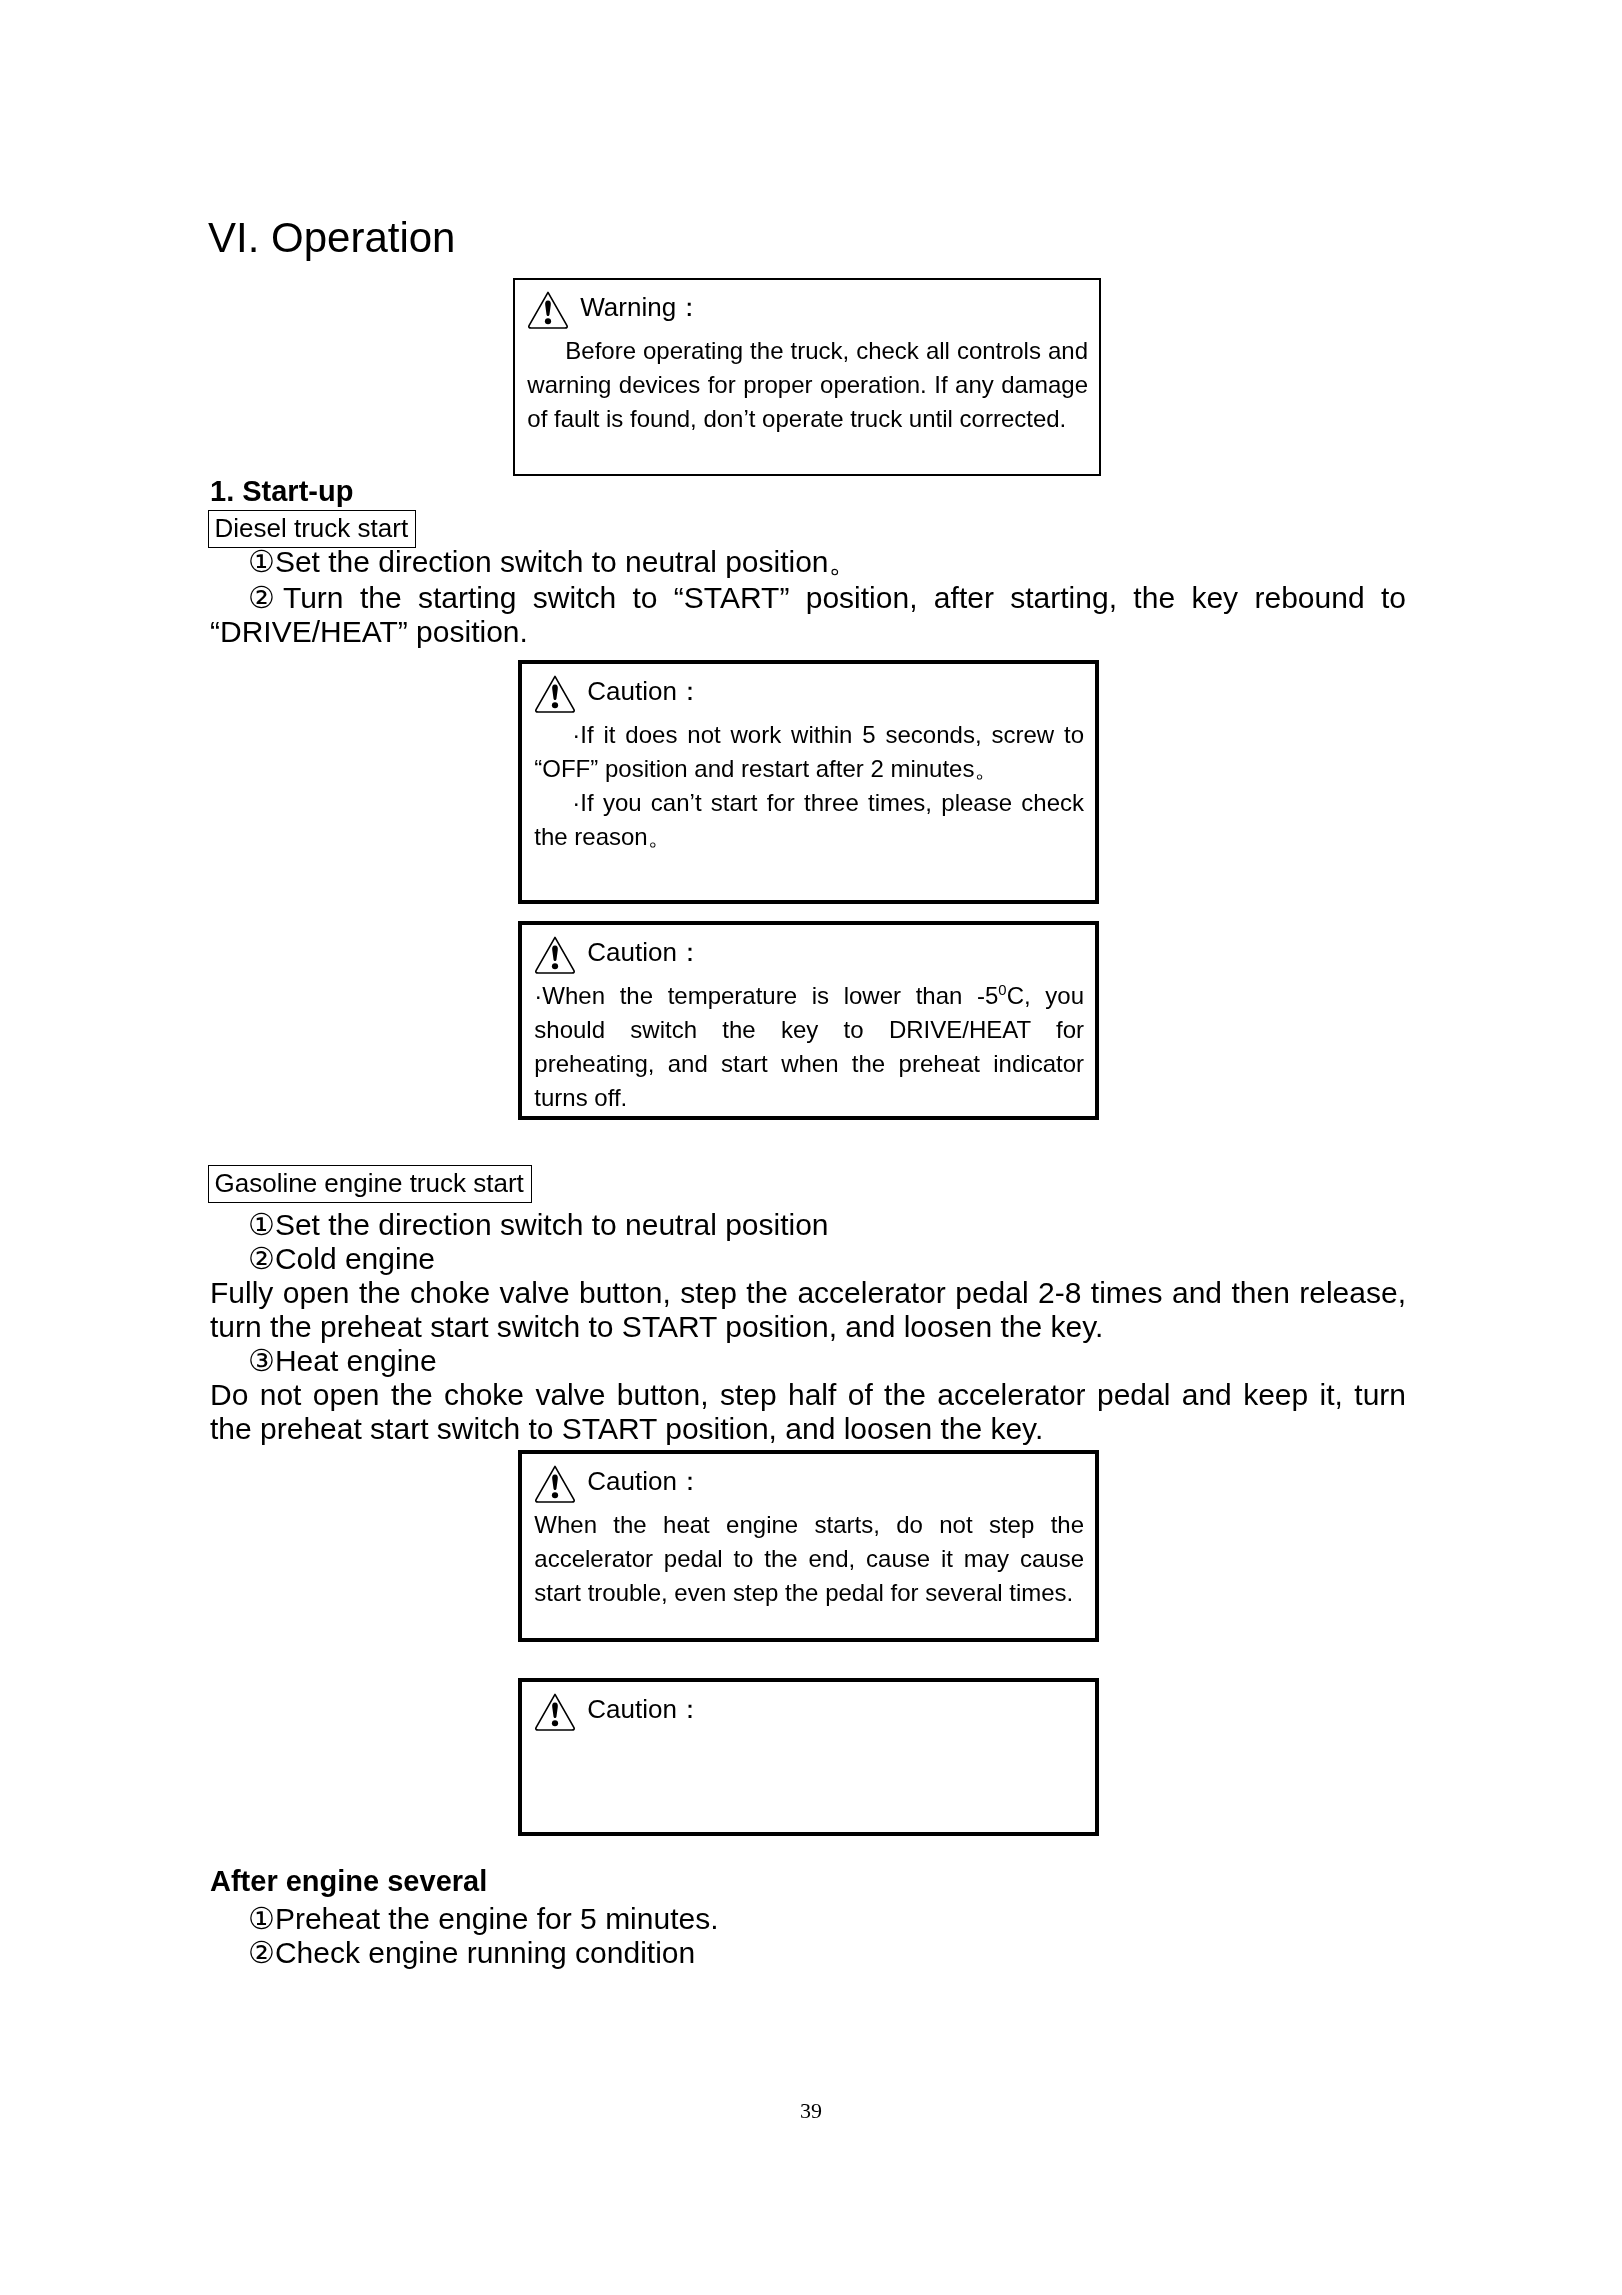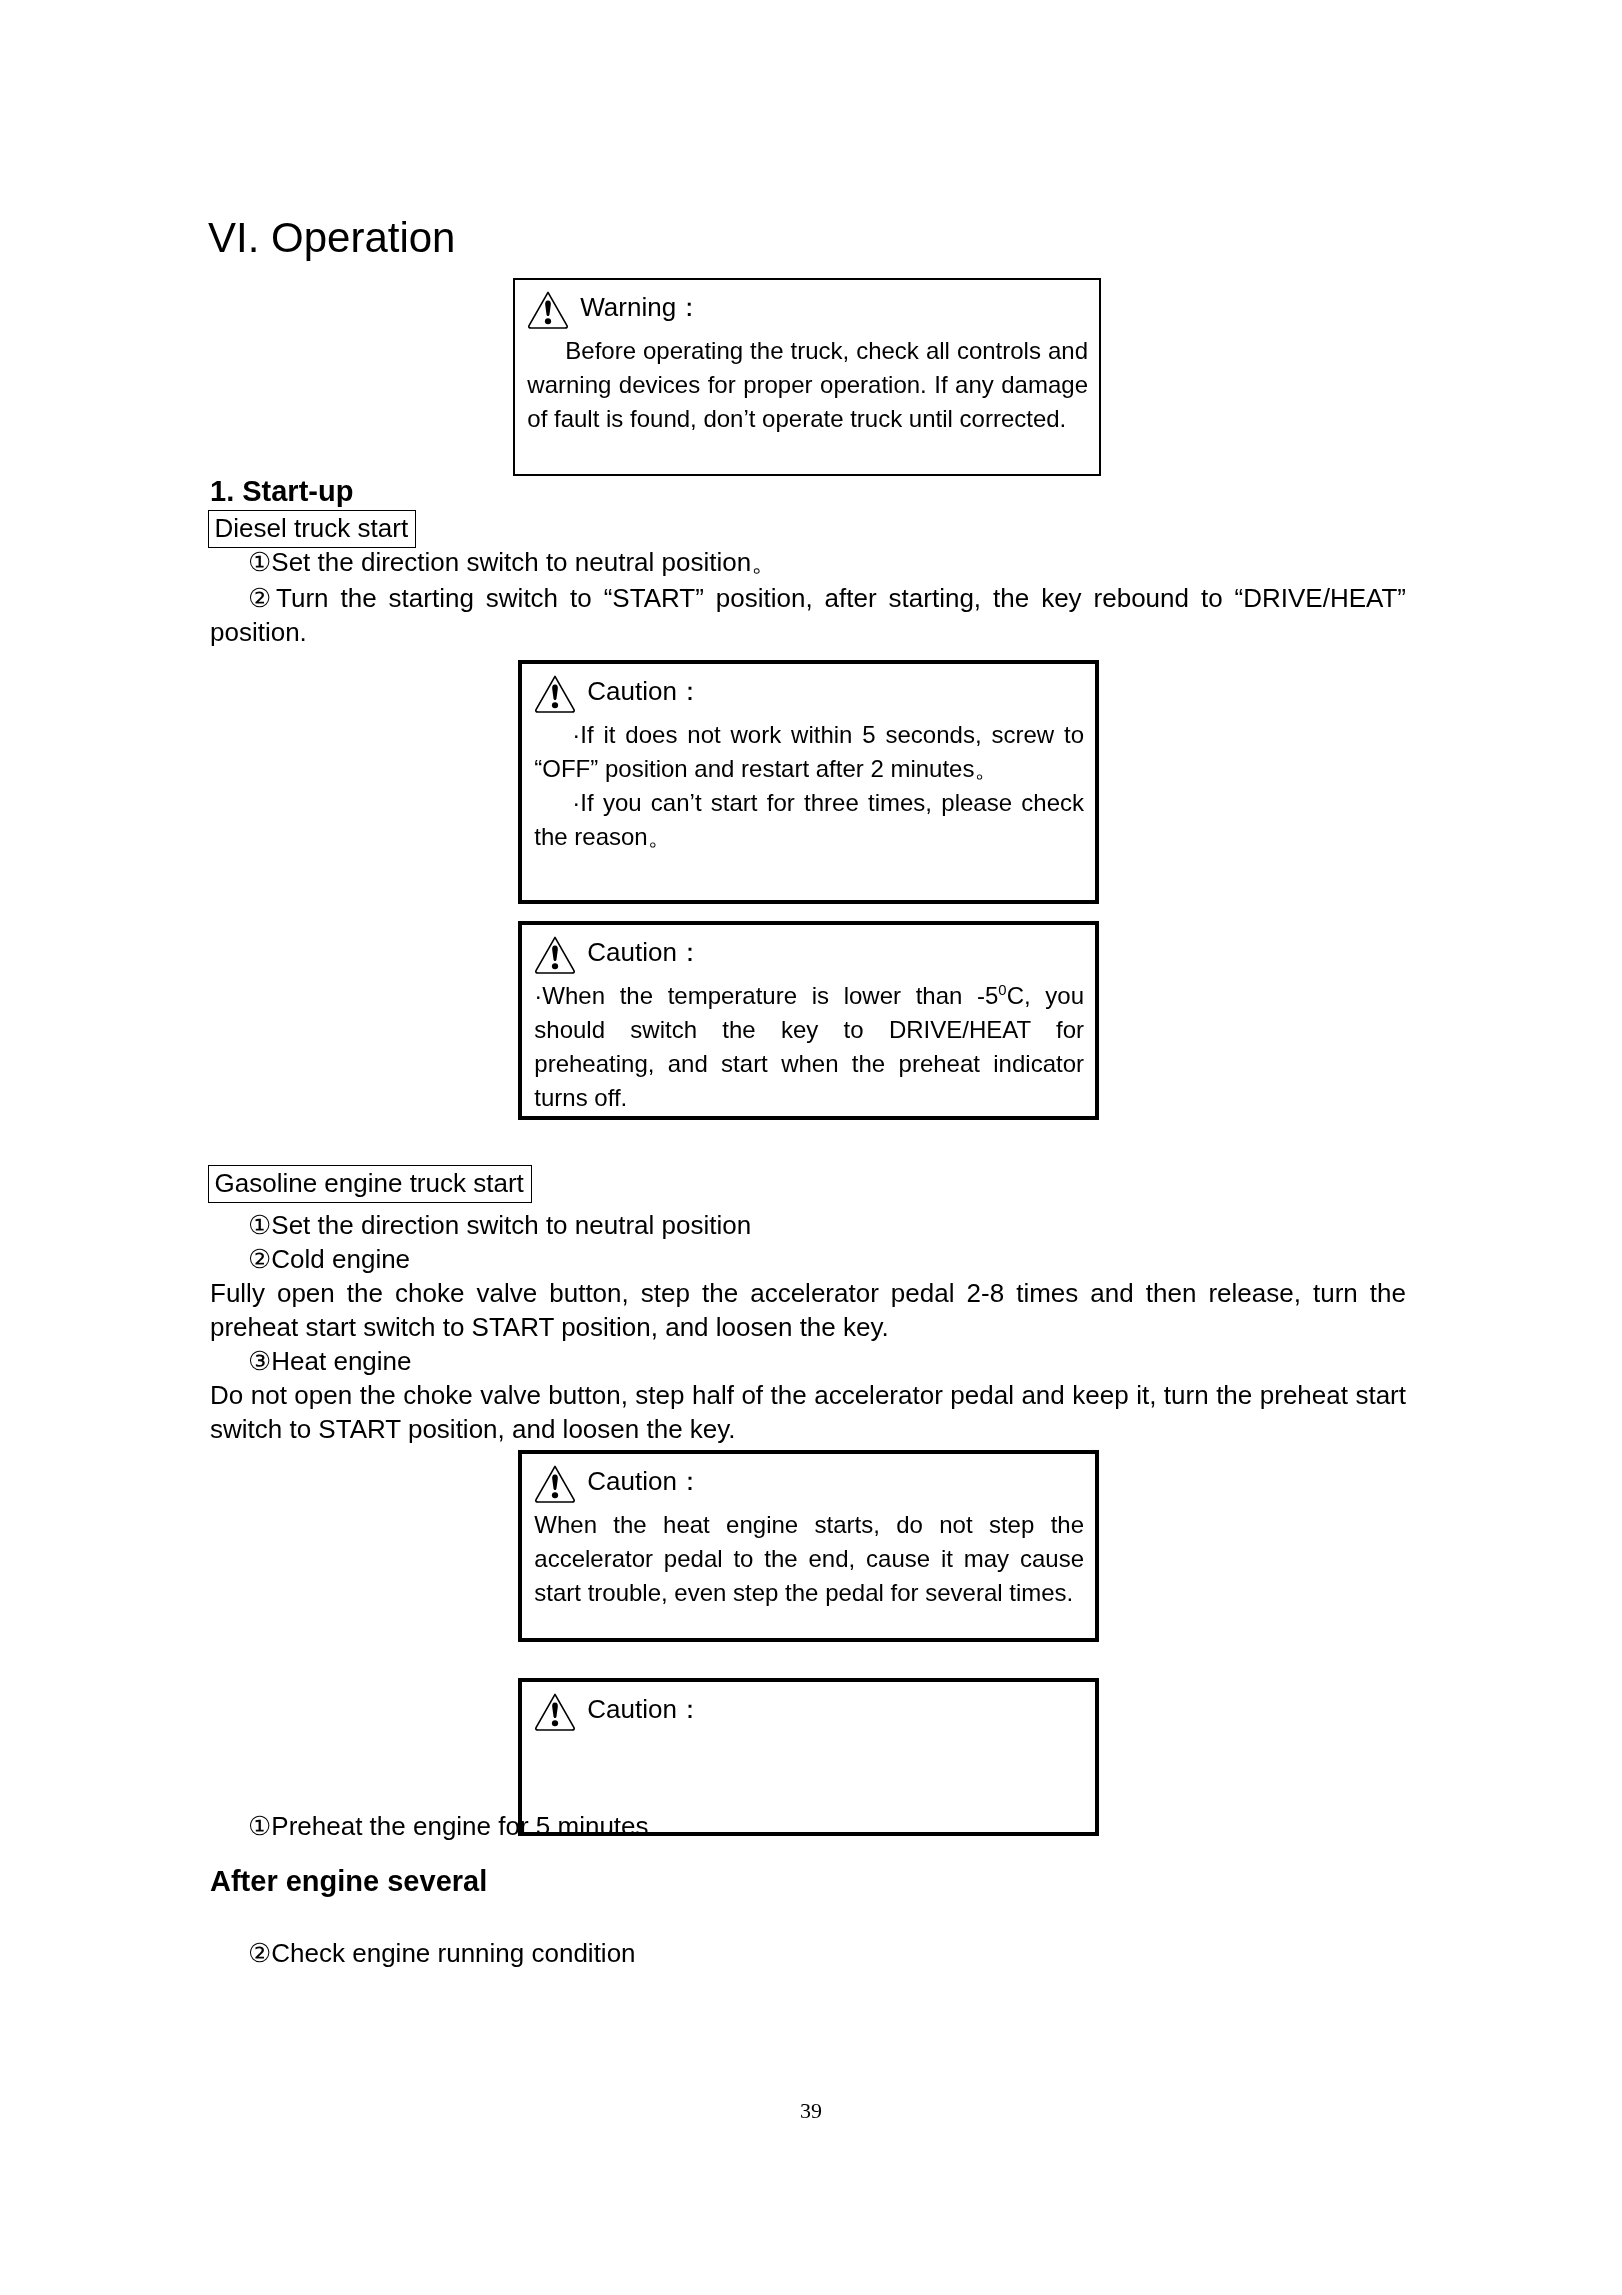--- a/index.html
+++ b/index.html
@@ -30,21 +30,21 @@
     font-size: 42px;
     font-weight: 400;
     letter-spacing: 0px;
     line-height: 1.0;
     white-space: nowrap;
   }
 
   
   .body-text {
     position: absolute;
-    font-size: 26px;
+    font-size: 30px;
     line-height: 34px;
   }
   .justified {
     text-align: justify;
     text-align-last: left;
   }
   .bold-head {
     position: absolute;
     font-size: 29px;
     font-weight: bold;
@@ -221,20 +221,20 @@
                    C29.8 38 28.9 37 28.7 35 L26.9 21.5 C26.4 18 27.5 15 31 15 Z" fill="#000"></path>
           <ellipse cx="31" cy="45.5" rx="4.6" ry="4.4" fill="#000"></ellipse>
         </svg>
       </span>
       <span class="notice-title">Caution：</span>
     </div>
   </div>
 
   <div class="bold-head" style="left:210px; top:1867px;">After engine several</div>
 
-  <div class="body-text" style="left:210px; top:1809px; width:1196px; text-indent:38px;">①Preheat the engine for 5 minutes.</div>
+  <div class="body-text" style="left:210px; top:1902px; width:1196px; text-indent:38px;">①Preheat the engine for 5 minutes.</div>
 
   <div class="body-text" style="left:210px; top:1936px; width:1196px; text-indent:38px;">②Check engine running condition</div>
 
   <div class="page-number">39</div>
 
 </div>
 
 
 </body></html>

